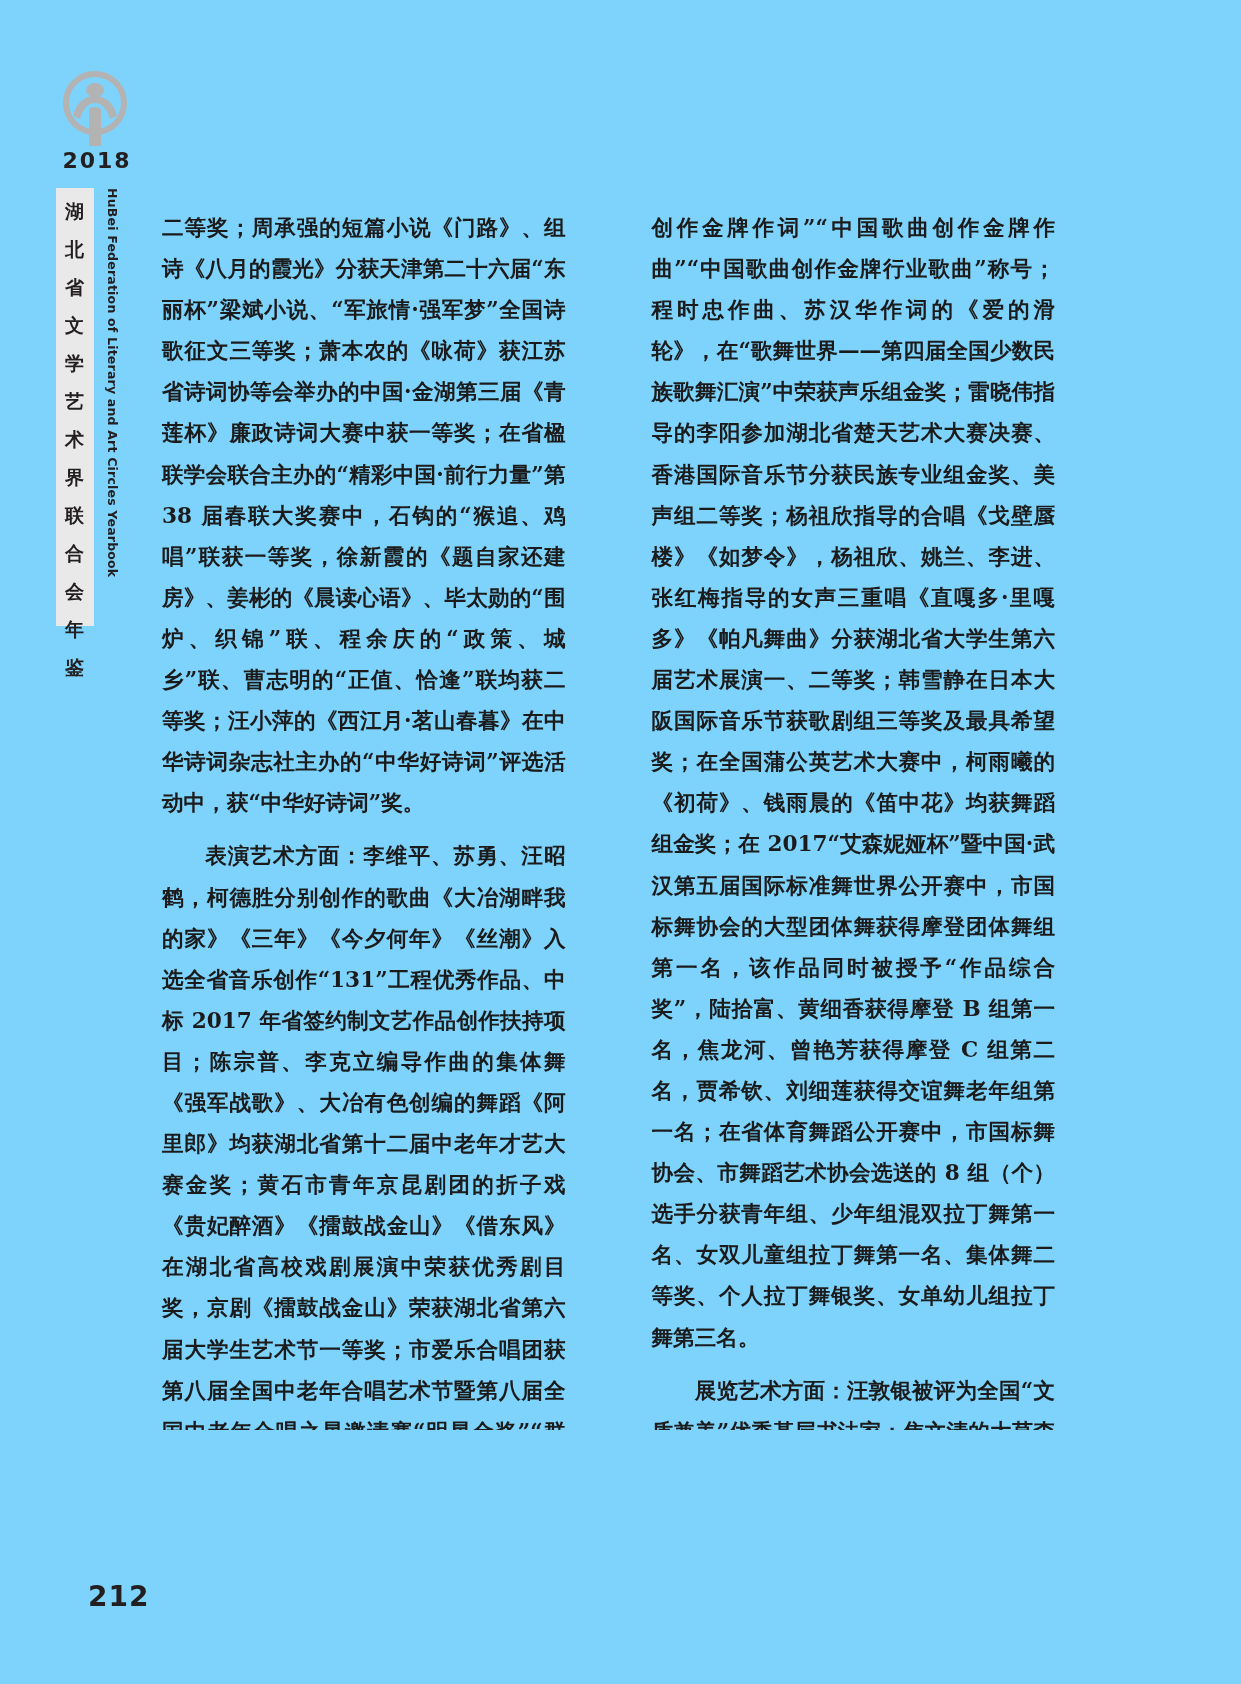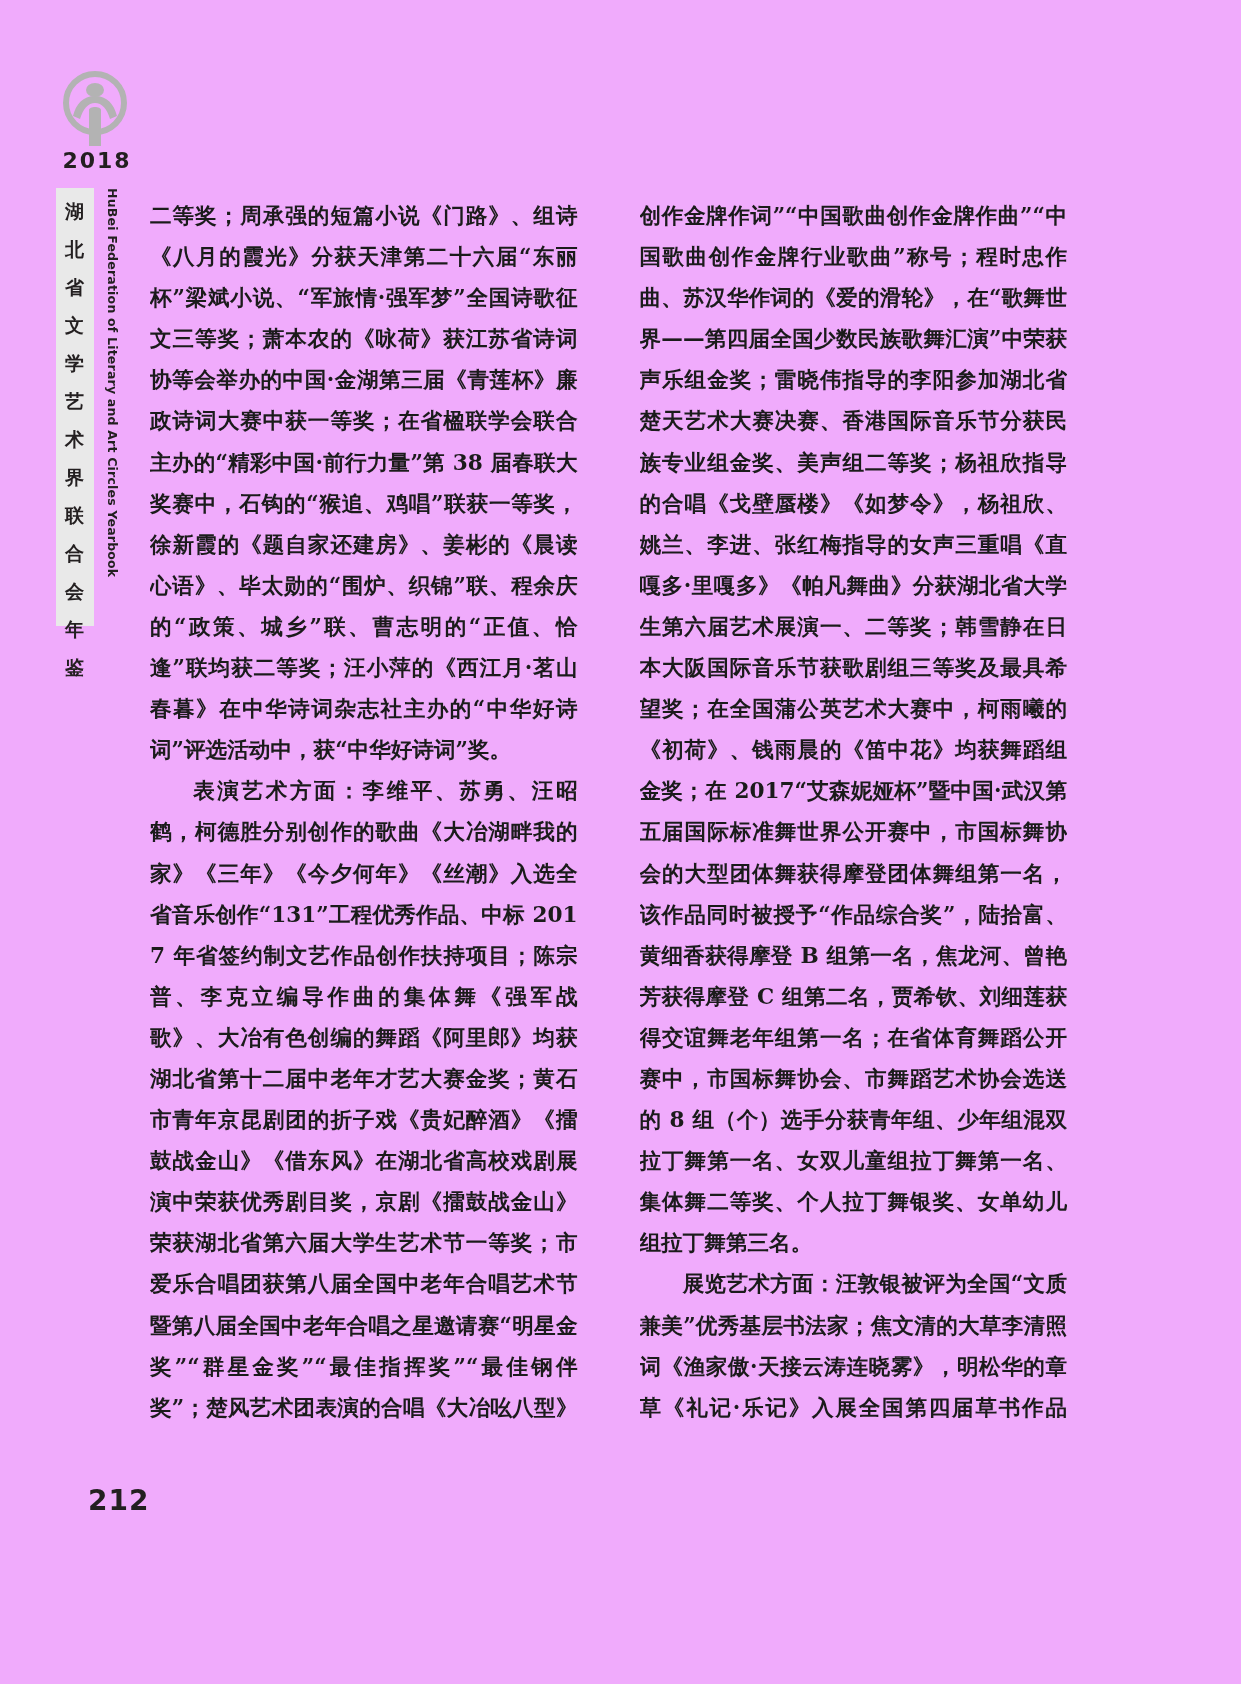--- a/index.html
+++ b/index.html
@@ -7,21 +7,21 @@
     padding: 0;
     background: #ffffff;
   }
   body {
     font-family: "DejaVu Serif", "Liberation Serif", serif;
   }
   .page {
     position: relative;
     width: 1241px;
     height: 1684px;
-    background: #f0abfc;
+    background: #7dd3fc;
     overflow: hidden;
   }
 
   
   .rail {
     position: absolute;
     left: 52px;
     top: 70px;
     width: 96px;
     height: 1400px;
@@ -90,21 +90,21 @@
     font-size: 12.5px;
     letter-spacing: 0.2px;
     white-space: nowrap;
     writing-mode: vertical-rl;
     text-orientation: mixed;
   }
 
   .page-number {
     position: absolute;
     left: 88px;
-    top: 1484px;
+    top: 1580px;
     font-family: "DejaVu Sans", "Liberation Sans", sans-serif;
     font-weight: bold;
     font-size: 28px;
     color: #231f20;
     letter-spacing: 1px;
   }
 
   
   .columns {
     position: absolute;
@@ -114,21 +114,21 @@
     height: 1235px;
     display: flex;
     gap: 62px;
   }
   .col {
     width: 428px;
     height: 1235px;
     overflow: hidden;
   }
   .col p {
-    margin: 0;
+    margin: 12px;
     font-family: "DejaVu Serif", "Liberation Serif", serif;
     font-weight: bold;
     font-size: 21.6px;
     line-height: 41.1px;
     color: #1b1b1b;
     text-align: justify;
     text-justify: inter-character;
     letter-spacing: 0px;
     word-break: break-all;
   }

